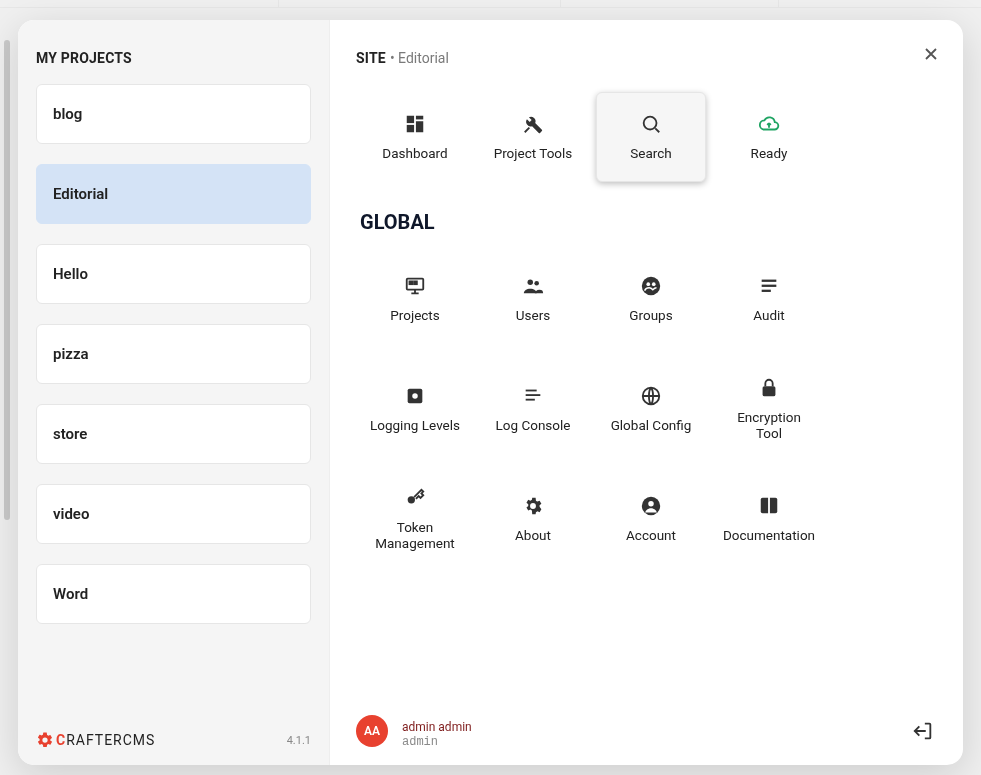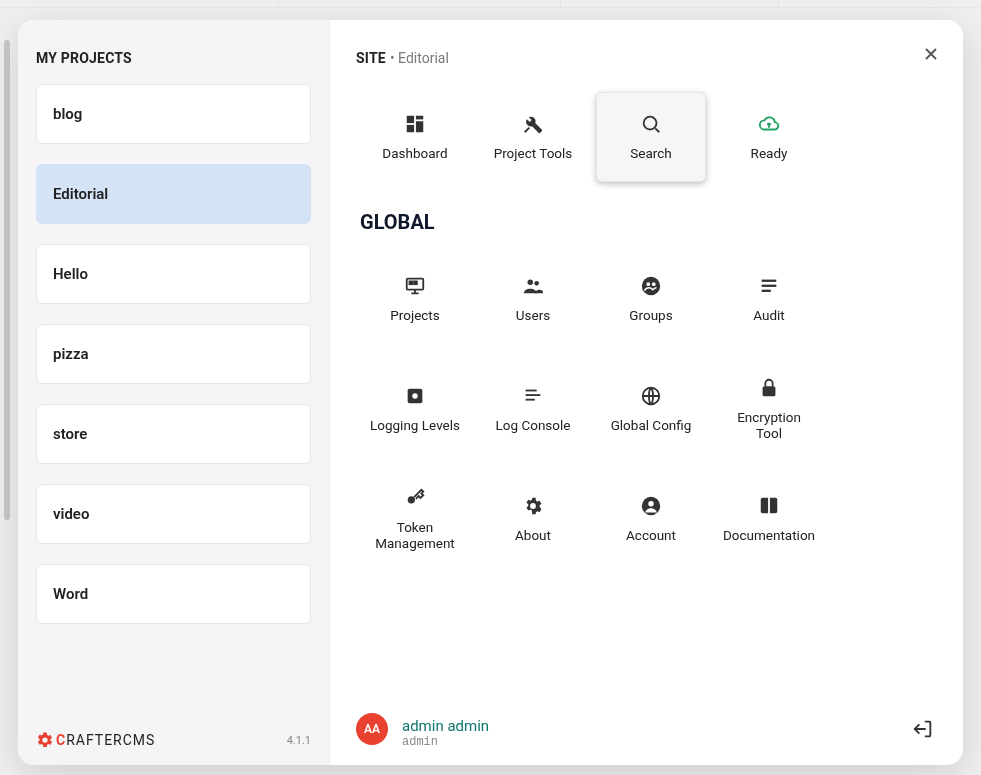--- a/index.html
+++ b/index.html
@@ -114,21 +114,21 @@
     justify-content: space-between;
   }
   .user-block { display: flex; align-items: center; gap: 14px; }
   .avatar {
     width: 32px; height: 32px; border-radius: 50%;
     background: #e8412f; color: #fff;
     display:flex;align-items:center;justify-content:center;
     font-size: 12px; font-weight: 600;
   }
   .user-texts { display:flex; flex-direction:column; line-height:1.2; }
-  .user-name { font-size: 15px; color: #0f766e; margin-top: 8px; }
+  .user-name { font-size: 12px; color: #7f1d1d; margin-top: 8px; }
   .user-login { font-size: 12px; color: #8a8a8a; font-family: Liberation Mono, monospace; }
   .logout-btn { width:28px;height:28px;display:flex;align-items:center;justify-content:center;color:#333;cursor:pointer;background:none;border:none; }
 
   
   .page-scroll-hint {
     position: absolute;
     left: 4px; top: 40px;
     width: 6px; height: 480px;
     background: #c9c9c9;
     border-radius: 3px;

